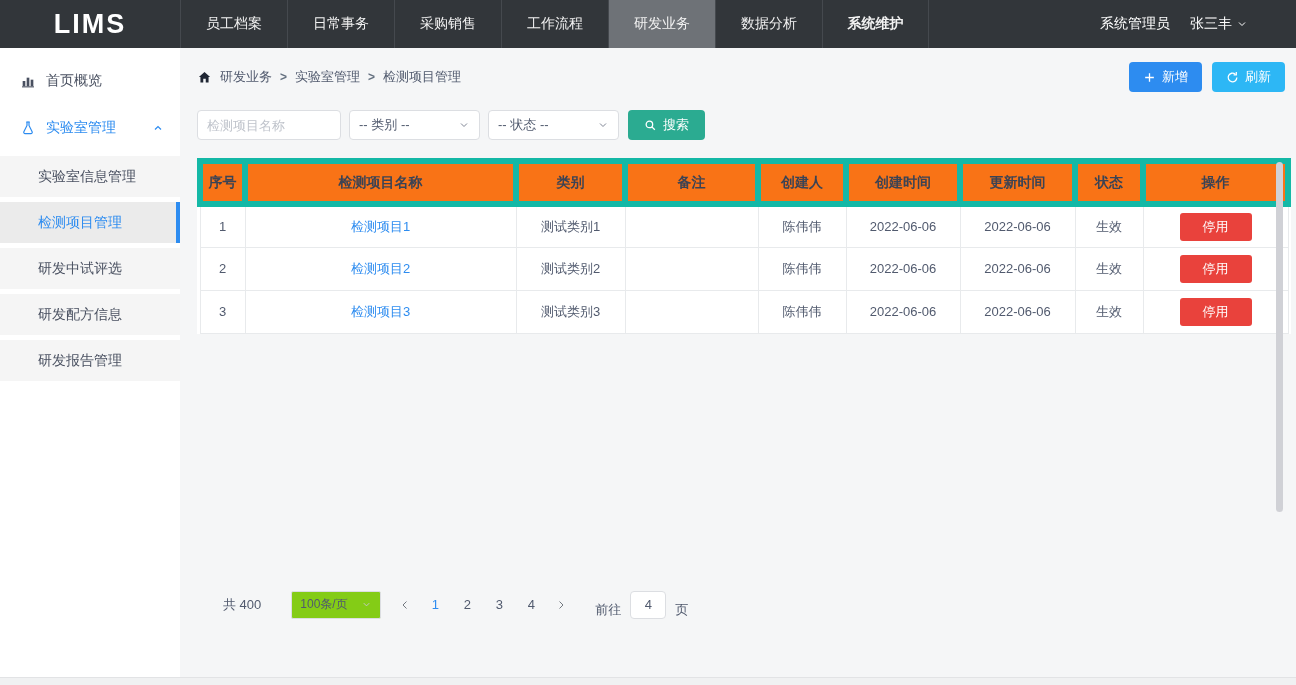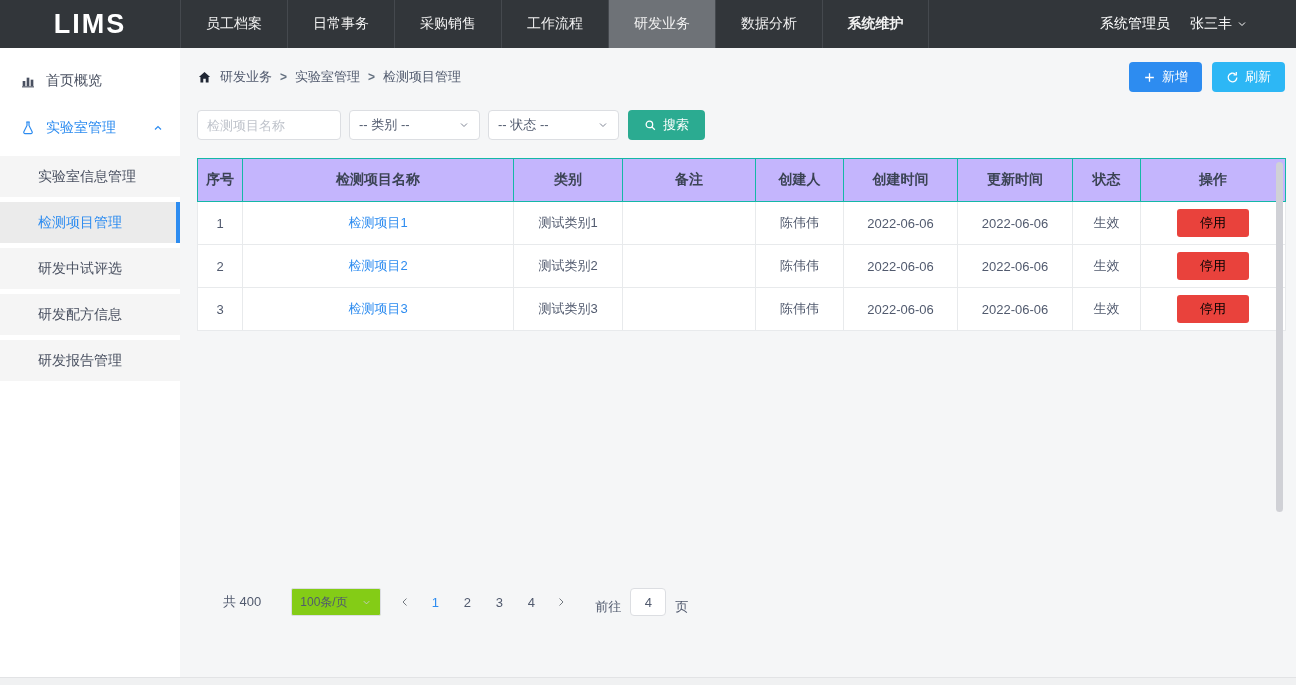--- a/index.html
+++ b/index.html
@@ -53,26 +53,26 @@
                   background:#fff; padding:0 9px; font-size:13px; color:#515a6e; outline:none; }
   .search-input::placeholder { color:#bfc3cb; }
   .fake-select { width:131px; height:30px; border:1px solid #dcdee2; border-radius:4px; background:#fff;
                  display:flex; align-items:center; justify-content:space-between;
                  padding:0 9px; font-size:13px; color:#515a6e; cursor:pointer; }
   .fake-select .chev { color:#808695; display:flex; }
   .btn-search { background:#2bab91; margin-left:1px; padding:0 16px; }
 
   
   table.grid { width:1088px; table-layout:fixed; border-collapse:collapse; background:#fff; margin-top:18px; }
-  table.grid th { height:43px; background:#c4b5fd; border:1px solid #14b8a6;
+  table.grid th { height:43px; background:#f97316; border:6px solid #14b8a6;
                   font-size:14px; color:#3b4354; font-weight:700; text-align:center; }
   table.grid td { height:43px; border:1px solid #e8eaec; font-size:13px; color:#515a6e; text-align:center; background:#fff; }
   .cell-link { color:#2d8cf0; cursor:pointer; }
   .btn-stop { width:72px; height:28px; background:#e9423c; border:none; border-radius:3px;
-              color:#000000; font-size:13px; cursor:pointer; }
+              color:#ffffff; font-size:13px; cursor:pointer; }
 
   
   .scroll-thumb { position:absolute; top:114px; left:1096px; width:7px; height:350px;
                   background:#d0d1d6; border-radius:4px; cursor:pointer; }
 
   
   .pagination { display:flex; align-items:center; margin-top:257px; padding-left:26px;
                 font-size:13px; color:#515a6e; }
   .pg-total { margin-right:30px; }
   .pg-size { width:90px; height:28px; border:1px solid #dcdee2; border-radius:2px; background:#84cc16;

